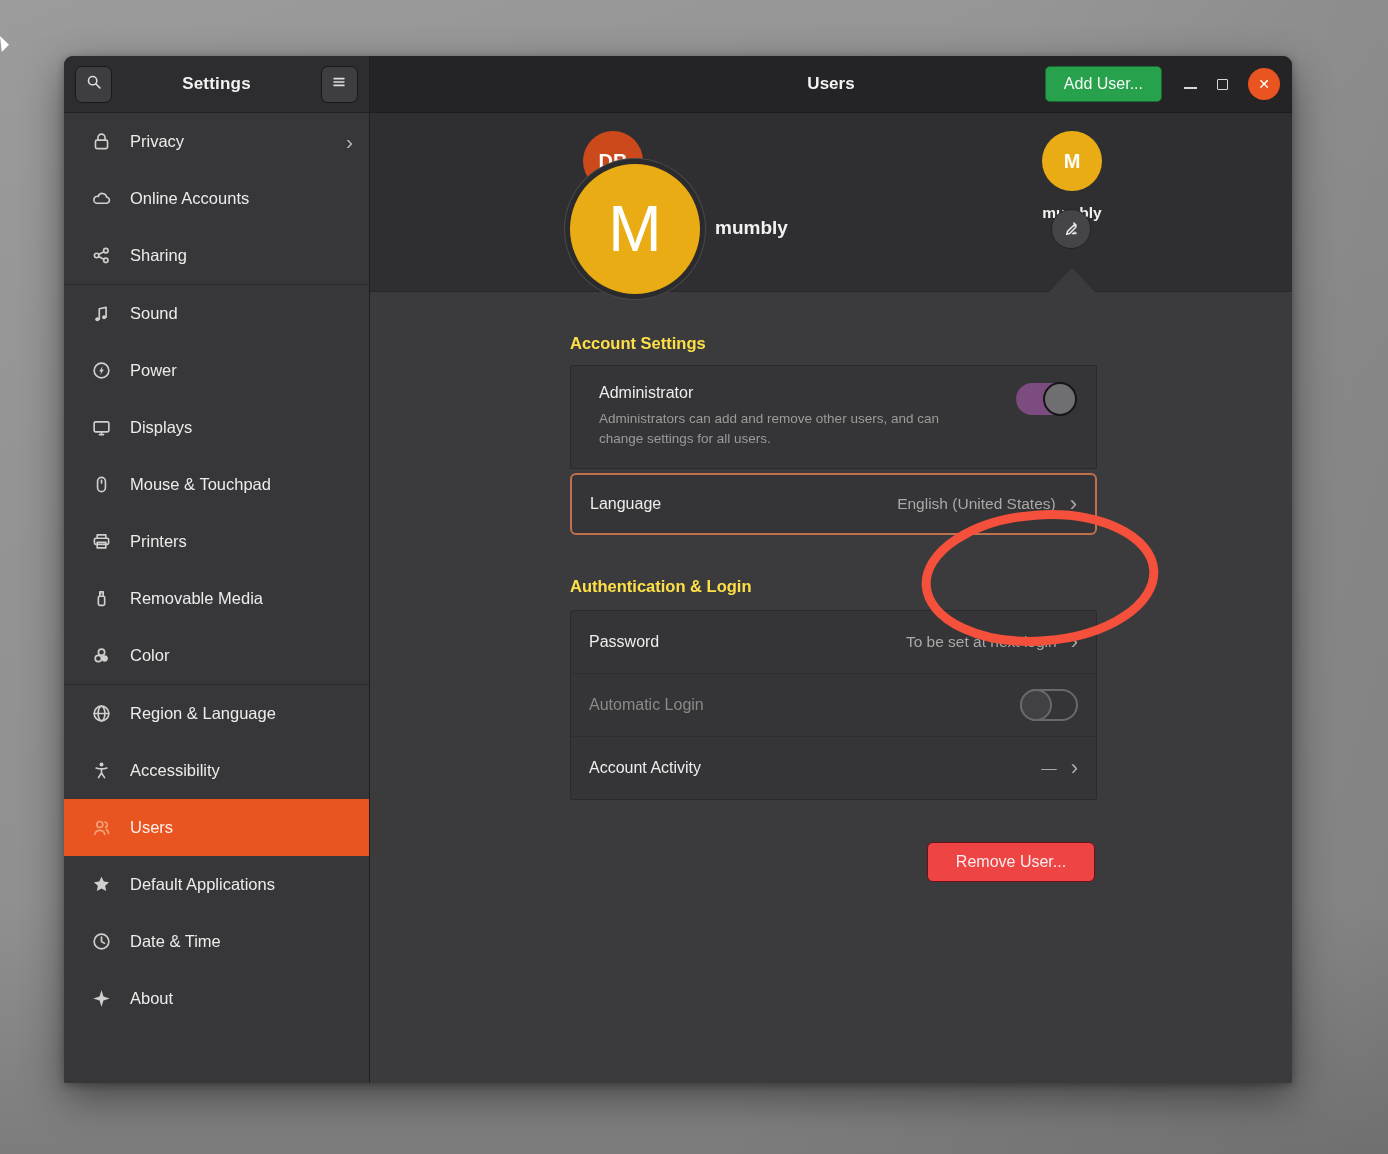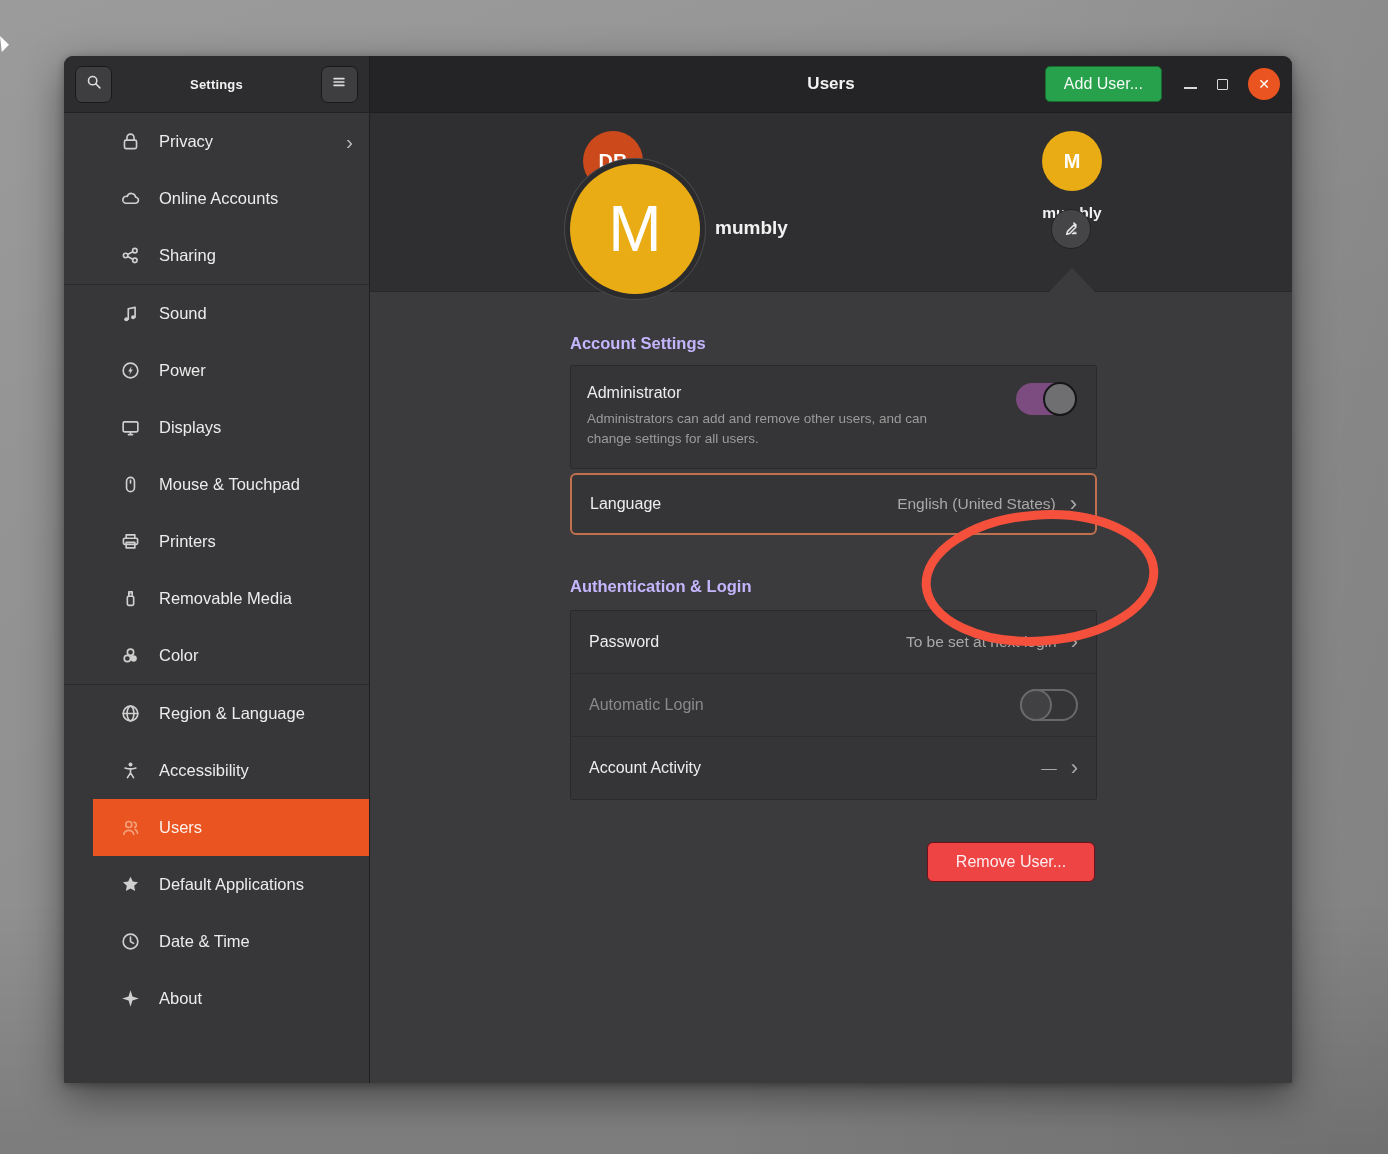--- a/index.html
+++ b/index.html
@@ -28,41 +28,41 @@
     background:#3b3b3d; }
 
   
   .sidebar-header { grid-column:1; grid-row:1; background:#2d2d2f;
     border-bottom:1px solid #222224; border-right:1px solid #1f1f21;
     display:flex; align-items:center; justify-content:space-between; padding:0 11px; }
   .hdr-btn { width:37px; height:37px; border-radius:7px; background:#3e3e40;
     border:1px solid #19191b; display:flex; align-items:center; justify-content:center; cursor:pointer; }
   .hdr-btn svg { width:18px; height:18px; fill:none; stroke:#dcdcdc; stroke-width:1.4;
     stroke-linecap:round; stroke-linejoin:round; }
-  .sidebar-title { color:#f2f2f2; font-weight:bold; font-size:13px; letter-spacing:.2px; }
+  .sidebar-title { color:#f2f2f2; font-weight:bold; font-size:17px; letter-spacing:.2px; }
 
   
   .main-header { grid-column:2; grid-row:1; background:#242426; border-bottom:1px solid #1d1d1f;
     position:relative; display:flex; align-items:center; justify-content:flex-end; padding-right:12px; }
   .main-title { position:absolute; left:0; right:0; text-align:center; color:#f2f2f2;
     font-weight:bold; font-size:17px; pointer-events:none; }
   .add-user-btn { background:#28a14c; border:1px solid #166b30; color:#f4fbf5;
     font-size:16px; padding:8px 18px; border-radius:5px; cursor:pointer;
     font-family:inherit; position:relative; z-index:2; }
   .win-controls { display:flex; align-items:center; gap:20px; margin-left:22px; position:relative; z-index:2; }
   .win-min { width:13px; height:2px; background:#d8d8d8; margin-top:8px; }
   .win-max { width:11px; height:11px; border:1.6px solid #d8d8d8; border-radius:1px; }
   .win-close { width:32px; height:32px; border-radius:50%; background:#e95420; color:#fff;
     display:flex; align-items:center; justify-content:center; font-size:14px; font-weight:bold; cursor:pointer; }
 
   
   .sidebar { grid-column:1; grid-row:2; background:#373739; border-right:1px solid #1f1f21;
     display:flex; flex-direction:column; }
   .side-item { height:57px; display:flex; align-items:center; padding:0 16px 0 27px;
-    gap:18px; cursor:pointer; position:relative; flex:0 0 auto;margin-left:29px; }
+    gap:18px; cursor:pointer; position:relative; flex:0 0 auto; }
   .side-item .icon { width:21px; height:21px; display:flex; align-items:center; justify-content:center; }
   .side-item .icon svg { width:21px; height:21px; fill:none; stroke:#cfcfcf; stroke-width:1.25;
     stroke-linecap:round; stroke-linejoin:round; }
   .side-item .icon svg .fg { fill:#cfcfcf; stroke:none; }
   .side-label { color:#ececec; font-size:16.5px; flex:1; }
   .side-chevron { color:#b9b9b9; font-size:21px; line-height:1; }
   .side-item.selected { background:#e95420; }
   .side-item.selected .side-label { color:#fdf1ec; }
   .side-item.selected .icon svg { stroke:#f4a279; }
   .side-sep { height:1px; background:#2b2b2d; flex:0 0 auto; }
@@ -84,25 +84,25 @@
 
   .big-avatar { position:absolute; left:200px; top:51px; width:130px; height:130px; border-radius:50%;
     display:flex; align-items:center; justify-content:center; color:#fff; font-size:64px; font-weight:400;
     box-shadow:0 0 0 5px #2b2b2d, 0 0 0 6px #4a4a4c; }
   .profile-name { position:absolute; left:345px; top:104px; color:#f2f2f2; font-weight:bold; font-size:19px; }
   .edit-btn { position:absolute; left:681px; top:96px; width:40px; height:40px; border-radius:50%;
     background:#454547; border:1px solid #232325; display:flex; align-items:center; justify-content:center; cursor:pointer; }
   .edit-btn svg { width:19px; height:19px; fill:none; stroke:#e8e8e8; stroke-width:1.3;
     stroke-linecap:round; stroke-linejoin:round; }
 
-  .section-title { position:absolute; left:200px; color:#c4b5fd; font-weight:bold; font-size:16.5px; }
+  .section-title { position:absolute; left:200px; color:#fde047; font-weight:bold; font-size:16.5px; }
   .group-box { position:absolute; left:200px; width:527px; background:#353537;
     border:1px solid #2a2a2c; border-radius:2px; }
 
-  .admin-box { top:252px; height:104px; padding:18px 20px 0 16px; position:absolute; }
+  .admin-box { top:252px; height:104px; padding:18px 20px 0 28px; position:absolute; }
   .row-label { color:#ededed; font-size:16px; }
   .row-desc { color:#9b9b9b; font-size:13.5px; line-height:1.5; margin-top:7px; max-width:360px; }
   .toggle { position:absolute; width:58px; height:32px; border-radius:16px; cursor:pointer; }
   .admin-toggle { right:22px; top:17px; background:#7c4b80; }
   .admin-toggle .knob { position:absolute; right:-3px; top:-1px; width:34px; height:34px; border-radius:50%;
     background:#6f6f71; border:2.5px solid #161618; }
   .lang-row { top:360px; height:62px; border:2px solid #c0704e; border-radius:6px;
     display:flex; align-items:center; padding:0 18px; position:absolute; }
   .row-value { color:#a9a9a9; font-size:15.5px; }
   .row-chevron { color:#a9a9a9; font-size:22px; line-height:1; margin-left:14px; }

